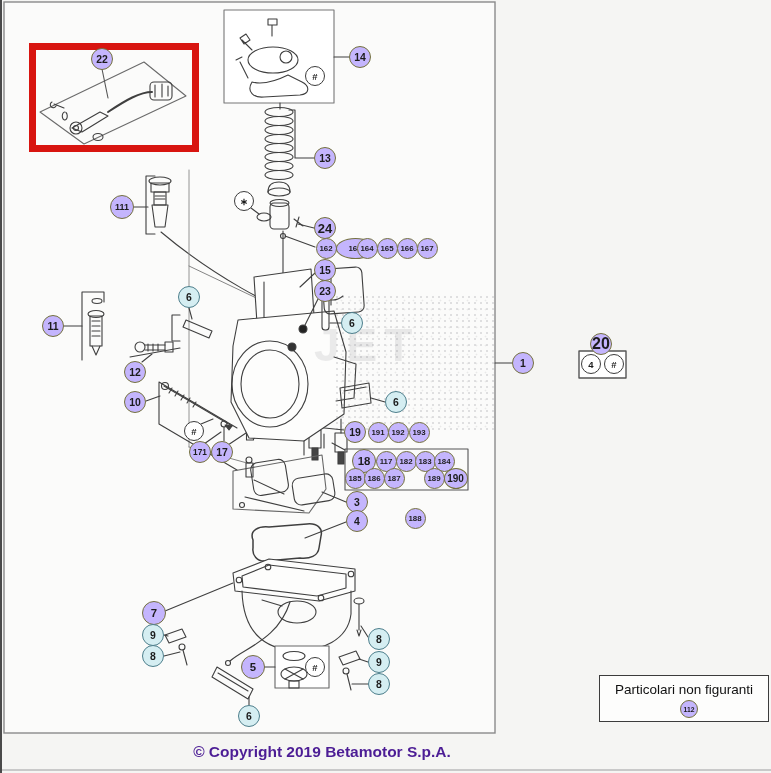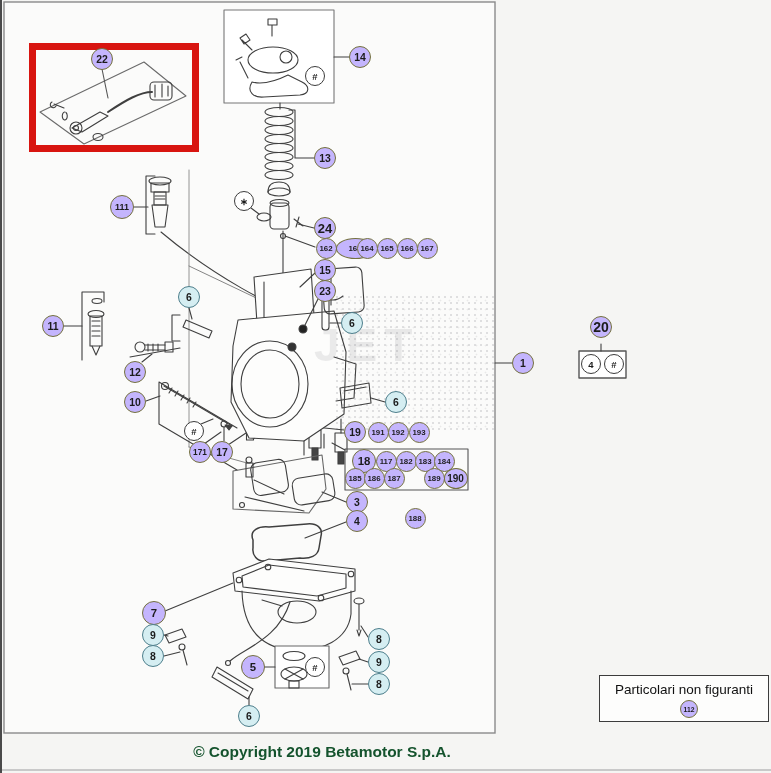--- a/index.html
+++ b/index.html
@@ -22,21 +22,21 @@
       justify-content:center;font-weight:700;color:#1c1c1c;box-sizing:border-box;
       background:#fff;z-index:5;}
   .co.yellow{background:#c4b5fd;border:1.4px solid #74713f;}
   .co.cyan{background:#d5eef2;border:1.4px solid #4e7f8c;}
   .co.white{background:#ffffff;border:1.4px solid #3c3c3c;}
   .legend-box{position:absolute;left:597px;top:675px;width:170px;height:47px;
       border:1.6px solid #3c3c3c;background:#fdfdfc;box-sizing:border-box;
       text-align:center;}
   .legend-title{font-size:13.5px;color:#101010;margin-top:6px;}
   .copyright{position:absolute;left:100px;top:743px;width:440px;text-align:center;
-      font-size:15.5px;font-weight:700;color:#14532d;}
+      font-size:15.5px;font-weight:700;color:#4c1d95;}
 </style>
 </head>
 <body>
 
 <div class="page">
 
   <svg class="art" width="771" height="773" viewBox="0 0 771 773">
 
     <rect x="2" y="2" width="491" height="731" fill="#fbfbfa" stroke="#8a8a8a" stroke-width="1.4"></rect>
     <g stroke="#3f3f3f" stroke-width="1.1" fill="none" stroke-linecap="round" stroke-linejoin="round">
@@ -234,21 +234,21 @@
       <div class="co yellow" style="left: 354.5px; top: 237.5px; width: 21px; height: 21px; font-size: 7.875px;">164</div>
       <div class="co yellow" style="left: 374.5px; top: 237.5px; width: 21px; height: 21px; font-size: 7.875px;">165</div>
       <div class="co yellow" style="left: 394.5px; top: 237.5px; width: 21px; height: 21px; font-size: 7.875px;">166</div>
       <div class="co yellow" style="left: 414.5px; top: 237.5px; width: 21px; height: 21px; font-size: 7.875px;">167</div>
       <div class="co yellow" style="left: 312px; top: 259px; width: 22px; height: 22px; font-size: 10.45px;">15</div>
       <div class="co yellow" style="left: 312px; top: 280px; width: 22px; height: 22px; font-size: 10.45px;">23</div>
       <div class="co cyan" style="left: 176px; top: 286px; width: 22px; height: 22px; font-size: 10.45px;">6</div>
       <div class="co yellow" style="left: 40px; top: 315px; width: 22px; height: 22px; font-size: 10.45px;">11</div>
       <div class="co cyan" style="left: 339px; top: 312px; width: 22px; height: 22px; font-size: 10.45px;">6</div>
       <div class="co yellow" style="left: 510px; top: 352px; width: 22px; height: 22px; font-size: 10.45px;">1</div>
-      <div class="co yellow" style="left: 588px; top: 316px; width: 22px; height: 22px; font-size: 14px;">20</div>
+      <div class="co yellow" style="left: 588px; top: 333px; width: 22px; height: 22px; font-size: 16px;">20</div>
       <div class="co white" style="left: 579px; top: 354px; width: 20px; height: 20px; font-size: 9.5px;">4</div>
       <div class="co white" style="left: 602px; top: 354px; width: 20px; height: 20px; font-size: 9.5px;">#</div>
       <div class="co yellow" style="left: 122px; top: 361px; width: 22px; height: 22px; font-size: 10.45px;">12</div>
       <div class="co yellow" style="left: 122px; top: 391px; width: 22px; height: 22px; font-size: 10.45px;">10</div>
       <div class="co cyan" style="left: 383px; top: 391px; width: 22px; height: 22px; font-size: 10.45px;">6</div>
       <div class="co white" style="left: 182px; top: 421px; width: 20px; height: 20px; font-size: 9.5px;">#</div>
       <div class="co yellow" style="left: 187px; top: 441px; width: 22px; height: 22px; font-size: 8.25px;">171</div>
       <div class="co yellow" style="left: 209px; top: 441px; width: 22px; height: 22px; font-size: 10.45px;">17</div>
       <div class="co yellow" style="left: 342px; top: 421px; width: 22px; height: 22px; font-size: 10.45px;">19</div>
       <div class="co yellow" style="left: 365.5px; top: 421.5px; width: 21px; height: 21px; font-size: 7.875px;">191</div>

